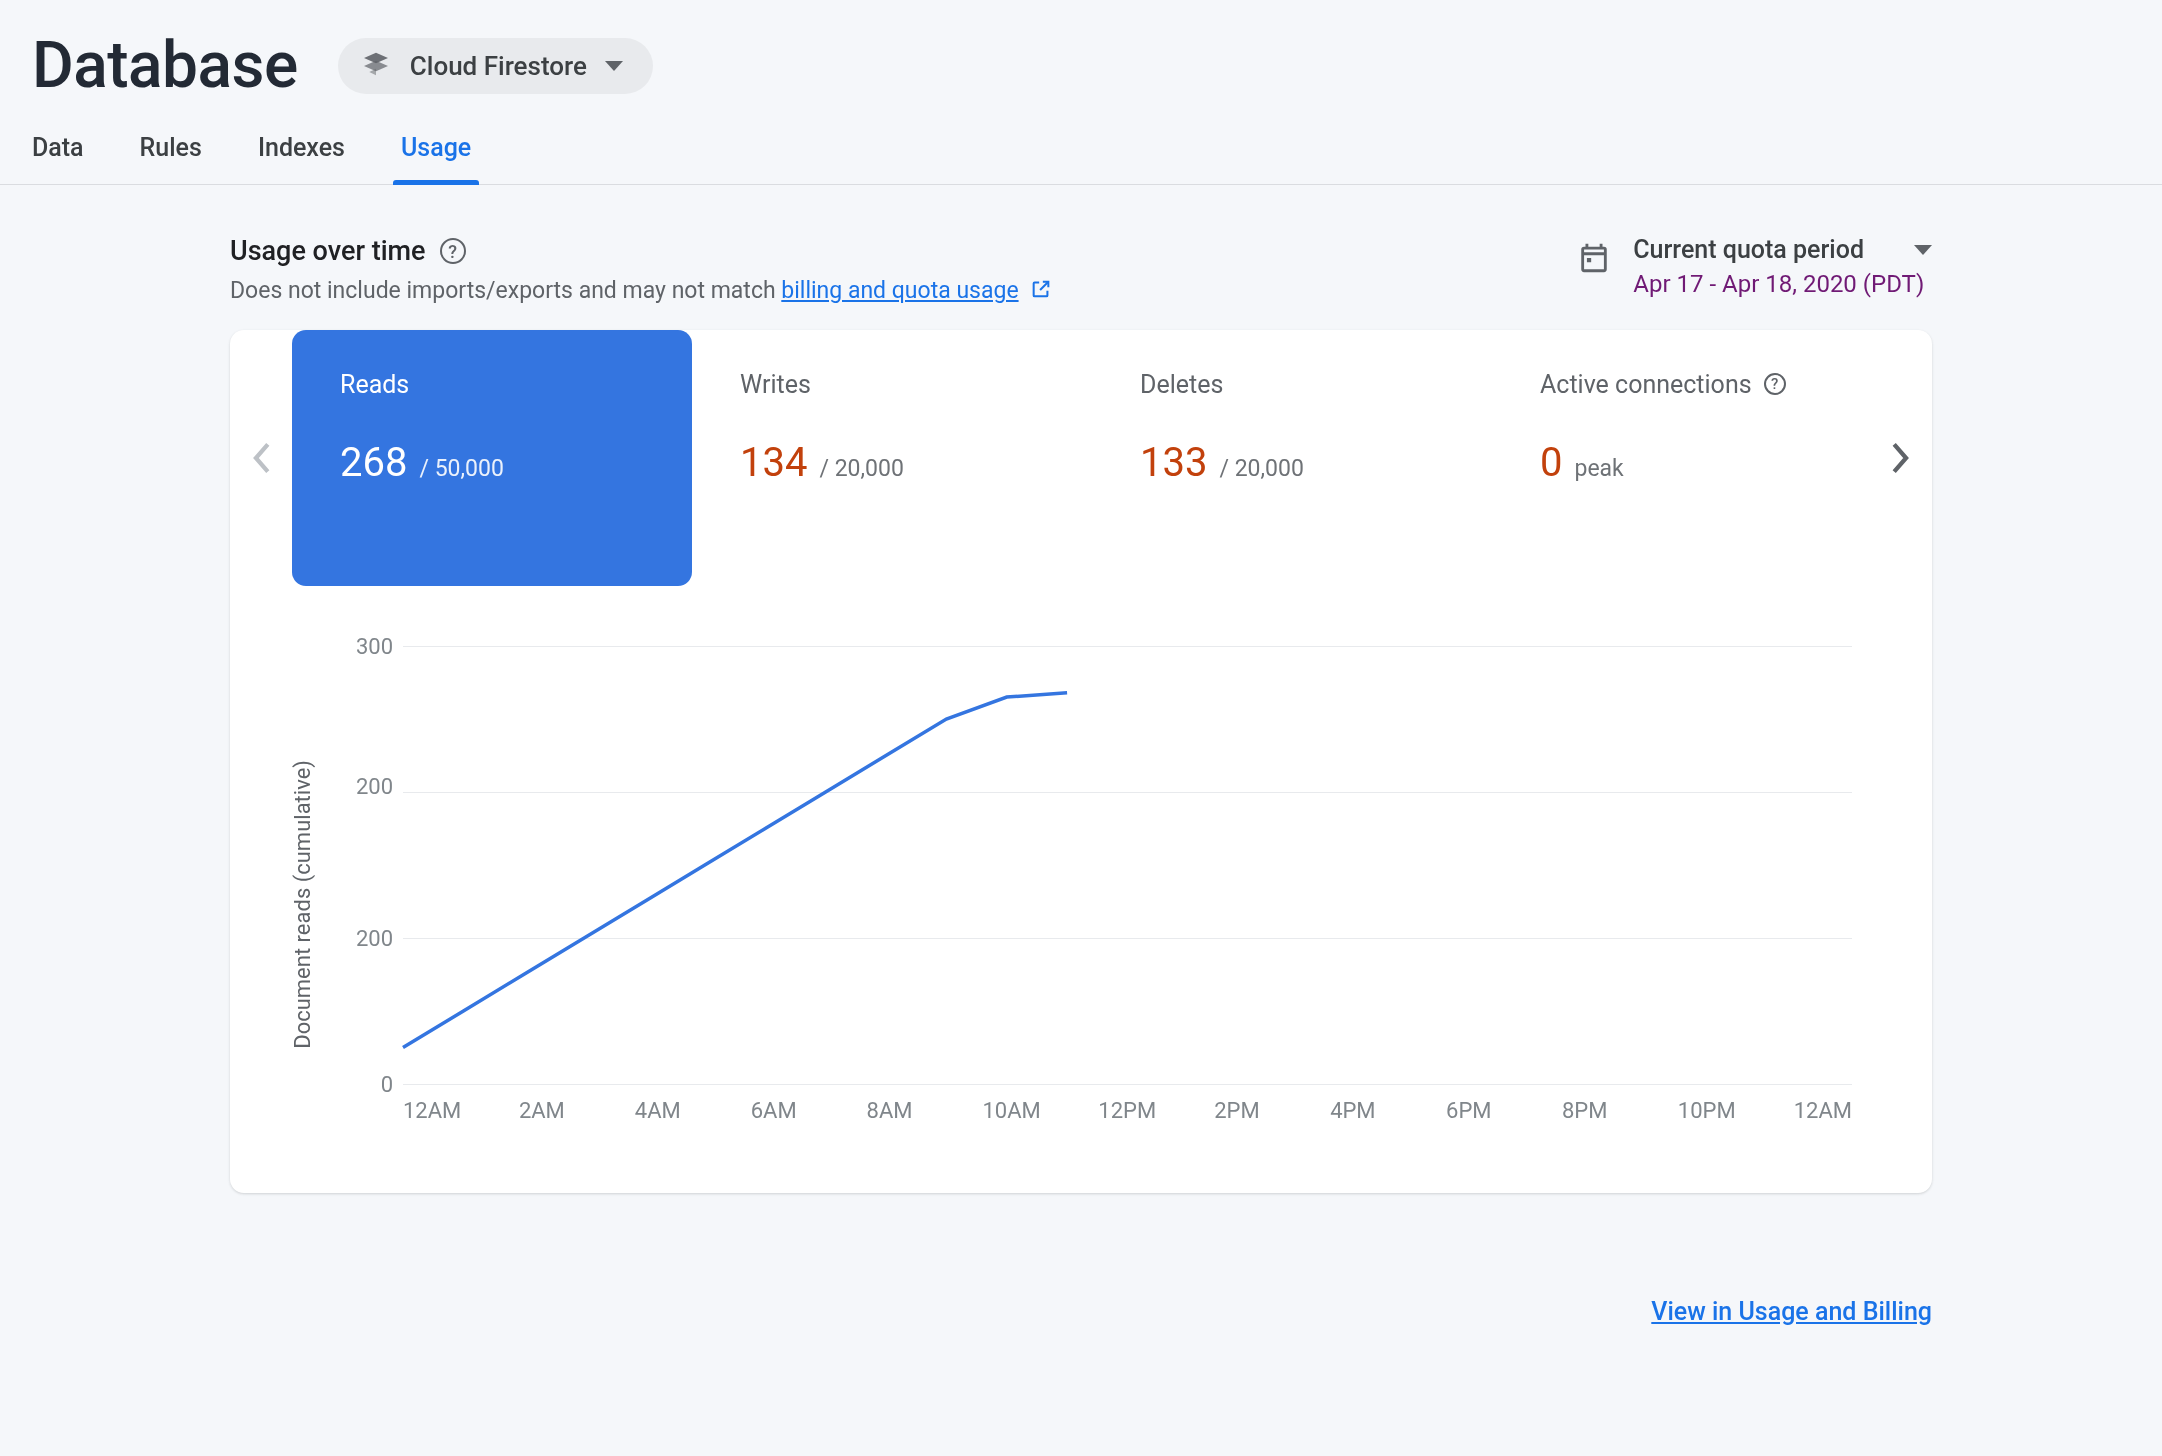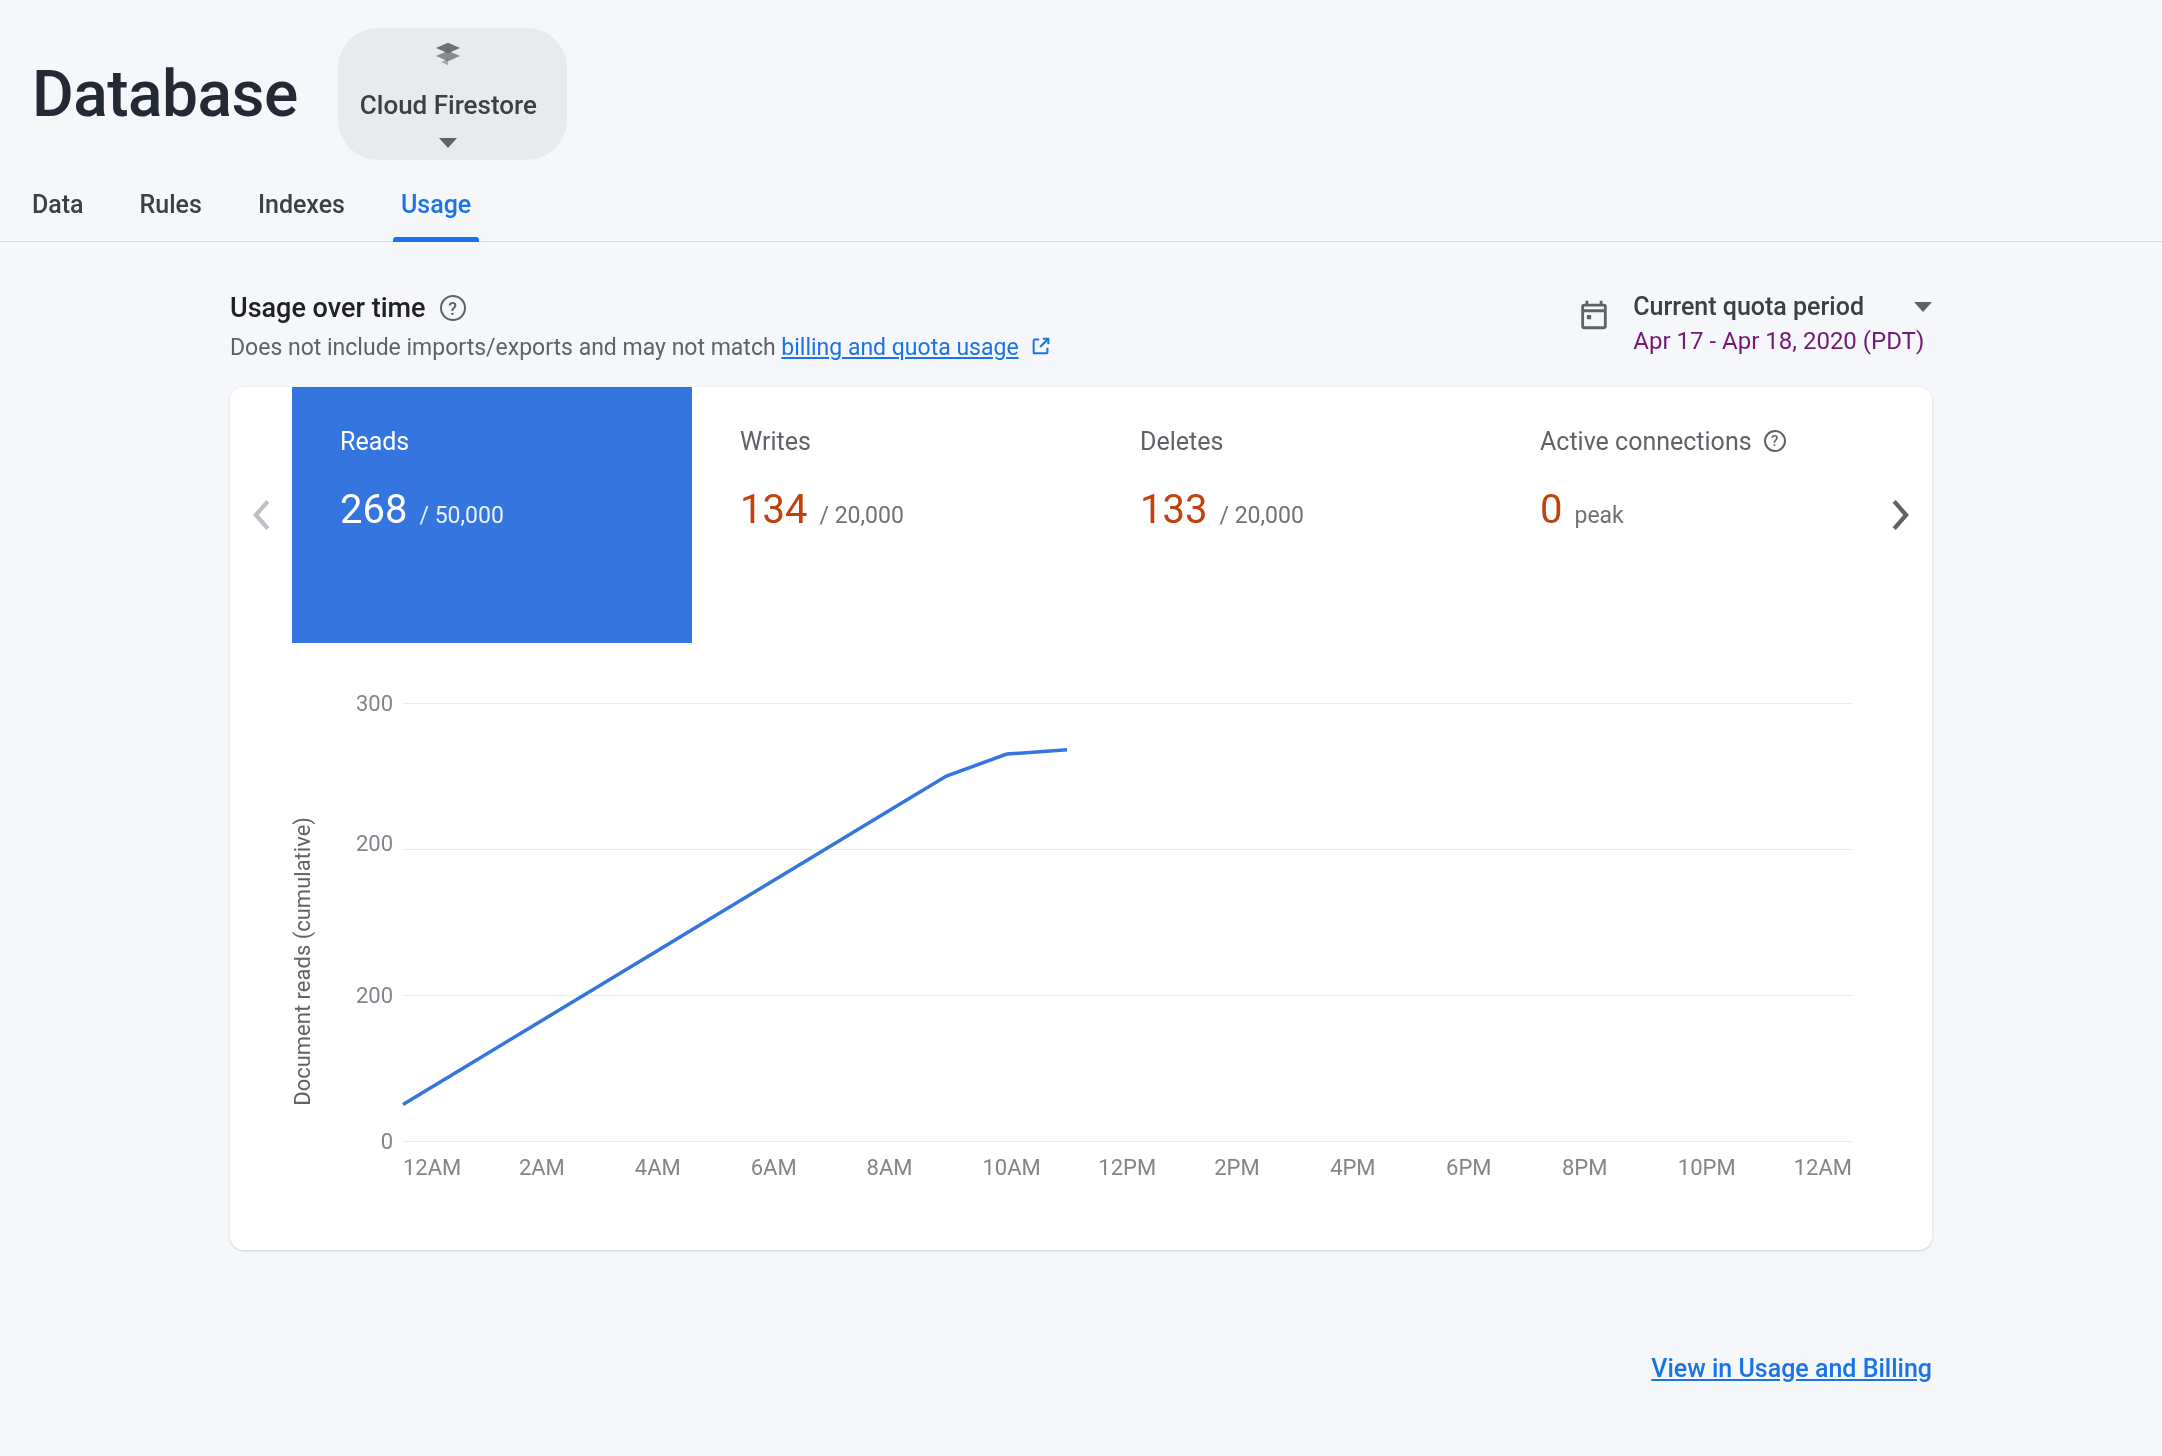--- a/index.html
+++ b/index.html
@@ -22,21 +22,20 @@
     letter-spacing: -0.5px;
   }
   .db-selector {
     display: inline-flex;
     align-items: center;
     gap: 18px;
     background: #e8eaed;
     border-radius: 40px;
     padding: 12px 30px 12px 22px;
     cursor: pointer;
-    flex-direction: column;
   }
   .db-selector .firestore-icon {
     width: 32px;
     height: 32px;
     color: #5f6368;
   }
   .db-selector-label {
     font-size: 26px;
     font-weight: 500;
     color: #3c4043;
@@ -167,21 +166,22 @@
   .metrics-inner {
     display: flex;
     flex: 1;
     overflow: hidden;
   }
   .metric {
     min-width: 400px;
     padding: 40px 48px;
     display: flex;
     flex-direction: column;
-    gap: 10px;
+    gap: 20px;
+    border-radius: 14px;
   }
   .metric.active {
     background: #3475e0;
     color: #fff;
   }
   .metric-label-row {
     display: flex;
     align-items: center;
     gap: 12px;
   }

